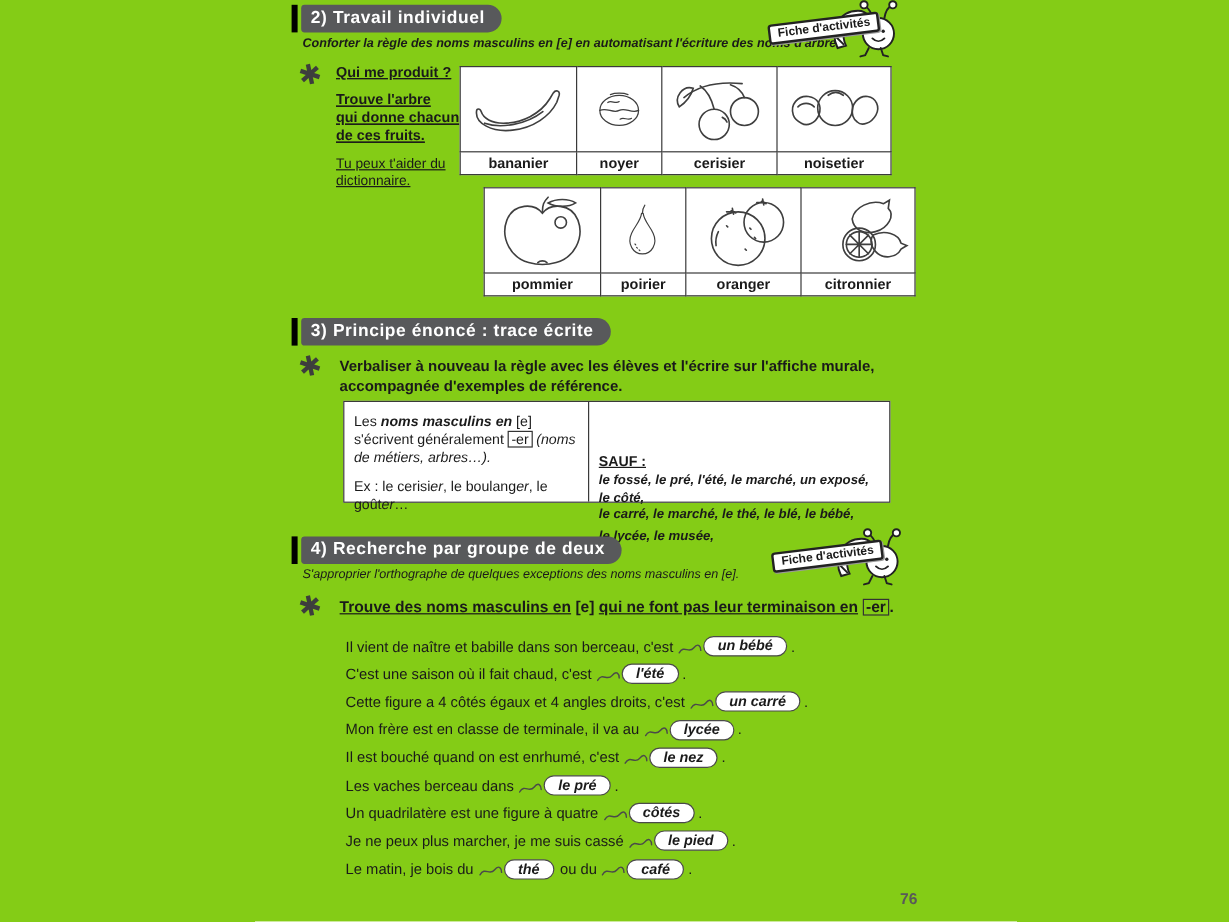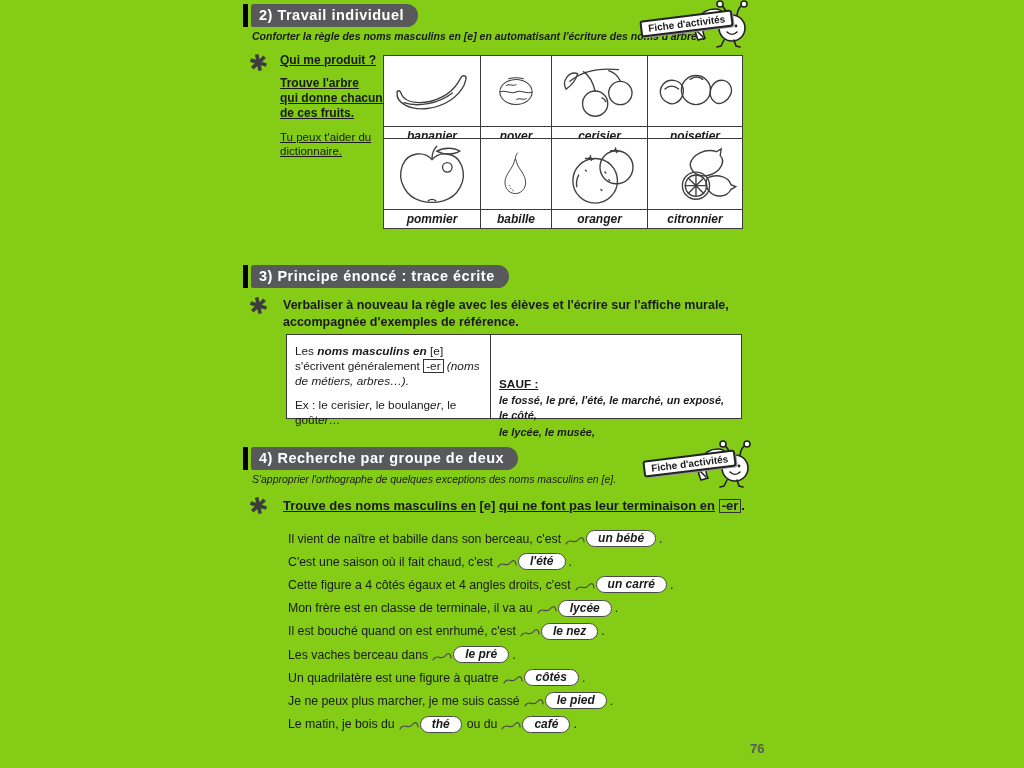--- a/index.html
+++ b/index.html
@@ -24,21 +24,21 @@
   
   .aside { position:absolute; left:280px; top:53px; width:104px; font-size:12px;text-decoration:underline; }
   .aside .head { font-weight:bold; text-decoration:underline; margin-bottom:9px; }
   .aside .tline { font-weight:bold; text-decoration:underline; line-height:15px; }
   .aside .hint { margin-top:9px; line-height:14px; font-size:11.5px; }
 
   
   table.fruits { position:absolute; left:383px; border-collapse:collapse; background:#fff; }
   table.fruits td { border:1.2px solid #3a3a3a; text-align:center; vertical-align:middle; padding:0; }
   td.img-cell { height:71px; }
-  td.lbl-cell { height:19px; font-size:12px; font-weight:bold; font-style:italic; }
+  td.lbl-cell { height:19px; font-size:12px; font-weight:bold; }
   .fruit-svg { display:block; margin:2px auto 0; }
 
   
   .instr3 { position:absolute; left:283px; top:297px; width:478px;
             font-weight:bold; font-size:12.5px; line-height:17px; }
 
   
   .rulebox { position:absolute; left:286px; top:334px; width:456px; height:85px;
              border:1.2px solid #3a3a3a; display:flex; background:#fff; }
   .rule-left { width:204px; border-right:1.2px solid #3a3a3a; padding:9px 8px 4px 8px;
@@ -169,21 +169,21 @@
     </tr>
     <tr>
       <td class="lbl-cell">bananier</td>
       <td class="lbl-cell">noyer</td>
       <td class="lbl-cell">cerisier</td>
       <td class="lbl-cell">noisetier</td>
     </tr>
   </tbody>
     </table>
 
-  <table class="fruits" style="top:138px;">
+  <table class="fruits" style="top:156px;margin-left:20px;">
     <colgroup>
         <col style="width:97px">
         <col style="width:71px">
         <col style="width:96px">
         <col style="width:95px">
       </colgroup>
     <tbody>
         <tr>
       <td class="img-cell">
         <svg class="fruit-svg" width="86" height="64" viewBox="0 0 90 66">
@@ -224,21 +224,21 @@
             <path d="M58,36 C68,31 80,35 82,43 L87,45 L82,48 C78,56 66,57 60,50 C56,46 55,40 58,36 Z"></path>
             <circle cx="46" cy="44" r="14"></circle>
             <circle cx="46" cy="44" r="11"></circle>
             <path d="M46,33 L46,55 M35,44 L57,44 M38,36 L54,52 M38,52 L54,36"></path>
           </g>
         </svg>
       </td>
     </tr>
     <tr>
       <td class="lbl-cell">pommier</td>
-      <td class="lbl-cell">babille</td>
+      <td class="lbl-cell">poirier</td>
       <td class="lbl-cell">oranger</td>
       <td class="lbl-cell">citronnier</td>
     </tr>
   </tbody>
     </table>
 
   <div class="sec-header" style="left:243px; top:265px;">
     <span class="sec-tab"></span>
     <span class="sec-box">3) Principe énoncé : trace écrite</span>
   </div>
@@ -247,20 +247,21 @@
   <div class="instr3">Verbaliser à nouveau la règle avec les élèves et l'écrire sur l'affiche murale, accompagnée d'exemples de référence.</div>
 
   <div class="rulebox">
     <div class="rule-left">
       <span>Les </span><span class="bi">noms masculins en</span><span> [e] s'écrivent généralement </span><span class="boxed">-er</span><span class="it"> (noms de métiers, arbres…).</span>
       <div class="ex-line"><span>Ex : le cerisi</span><span class="it">er</span><span>, le boulang</span><span class="it">er</span><span>, le goût</span><span class="it">er</span><span>…</span></div>
     </div>
     <div class="rule-right">
       <div class="sauf-head">SAUF :</div>
       <div class="sauf-line">le fossé, le pré, l'été, le marché, un exposé, le côté,</div>
+      <div class="sauf-line">le carré, le marché, le thé, le blé, le bébé,</div>
       <div class="sauf-line sp">le lycée, le musée,</div>
     </div>
   </div>
 
   <div class="sec-header" style="left:243px; top:447px;">
     <span class="sec-tab"></span>
     <span class="sec-box">4) Recherche par groupe de deux</span>
   </div>
   <div class="subtitle subtitle4" style="left:252px; top:473px;">S'approprier l'orthographe de quelques exceptions des noms masculins en [e].</div>
 

